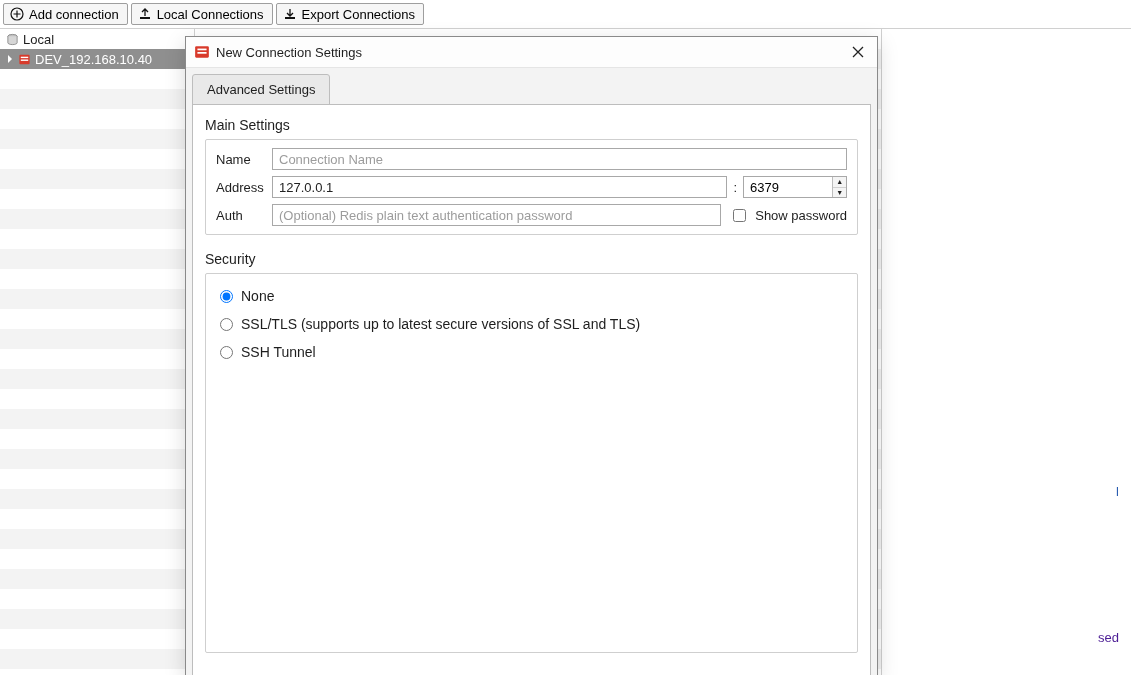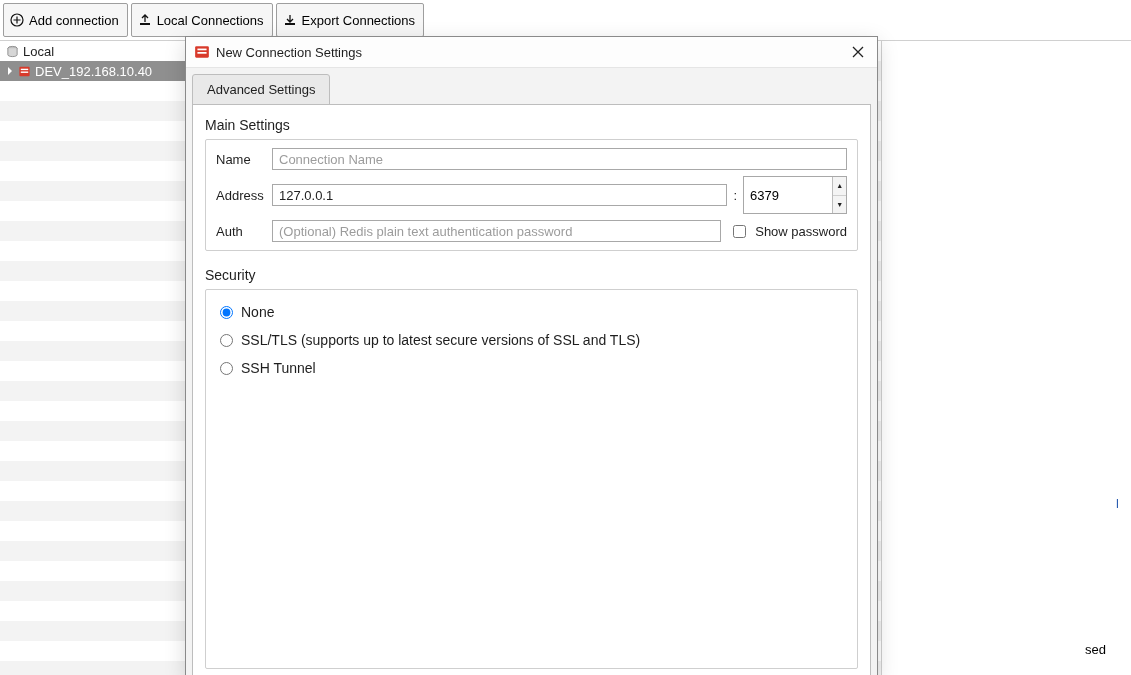--- a/index.html
+++ b/index.html
@@ -25,21 +25,21 @@
   .tool-btn {
     display: inline-flex;
     align-items: center;
     gap: 5px;
     border: 1px solid #9e9e9e;
     background: #f6f6f6;
     padding: 2px 8px 2px 6px;
     border-radius: 2px;
     cursor: pointer;
     font-size: 13px;
-    height: 34px;
+    height: 22px;
   }
 
   
   .main-row {
     display: flex;
     height: calc(100% - 28px);
     width: 100%;
     border-top: 1px solid #d0d0d0;
   }
   .sidebar {
@@ -77,22 +77,22 @@
     position: absolute;
     right: 0; top: 0; bottom: 0; width: 250px;
     background: #fff;
     border-left: 1px solid #d0d0d0;
   }
   .content-side .hint-blue {
     position: absolute; right: 12px; top: 455px;
     color: #2a5db0; font-size:13px;
   }
   .content-side .hint-grey {
-    position: absolute; right: 25px; bottom: 30px;
-    color: #000000;
+    position: absolute; right: 12px; bottom: 30px;
+    color: #4c1d95;
   }
 
   
   .dialog {
     position: absolute;
     left: 185px;
     top: 36px;
     width: 693px;
     height: 640px;
     background: #fff;
@@ -178,21 +178,21 @@
     color: #222;
     background: #fff;
   }
   .txt::placeholder { color: #9c9c9c; }
   .colon {
     margin: 0 6px;
   }
   .spin-wrap {
     display: flex;
     border: 1px solid #a8a8a8;
-    height: 38px;
+    height: 22px;
     width: 104px;
   }
   .spin-wrap input {
     border: none;
     outline: none;
     padding: 0 6px;
     width: 100%;
     font-size: 13px;
   }
   .spin-btns {

